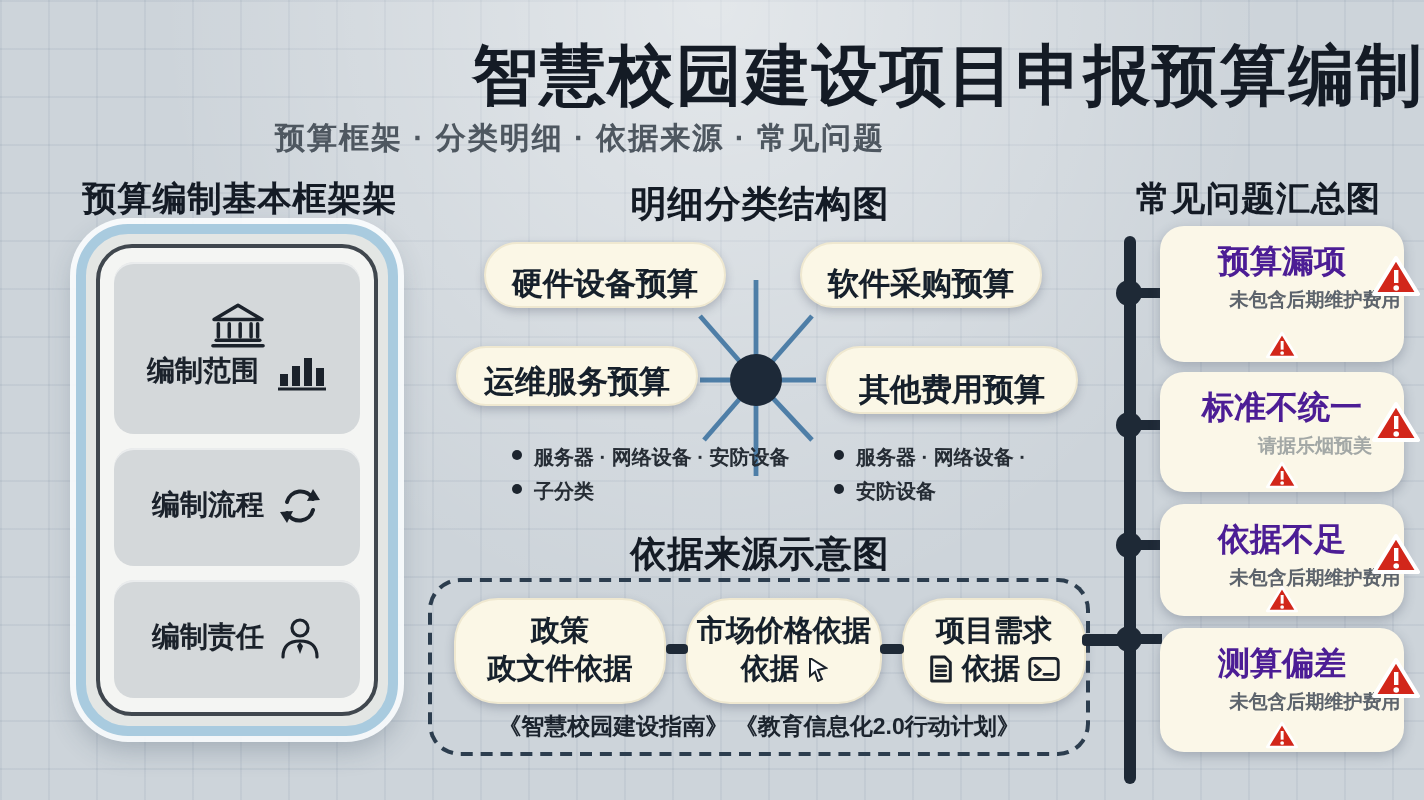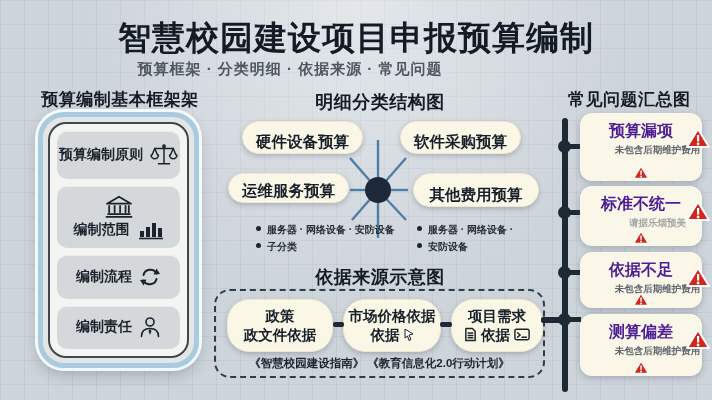--- a/index.html
+++ b/index.html
@@ -13,21 +13,21 @@
       linear-gradient(90deg, rgba(110,130,150,0.10) 1px, transparent 1px);
     background-size:24px 24px;
   }
   .stage::before{
     content:""; position:absolute; inset:0;
     background:radial-gradient(ellipse at 50% 0%, rgba(255,255,255,0.45), rgba(255,255,255,0) 55%);
     pointer-events:none;
   }
   
   .page-title{
-    position:absolute; left:0; top:16px; width:712px; text-align:center;
+    position:absolute; left:0; top:16px; width:712px; text-align:right;
     font-size:33px; font-weight:900; color:#141b25; letter-spacing:1px;
   }
   .page-subtitle{
     position:absolute; left:0; top:60px; width:580px; text-align:center;
     font-size:15px; font-weight:600; color:#4e5760; letter-spacing:1px;
   }
   .section-header{
     position:absolute; font-size:17px; font-weight:900; color:#141b25; letter-spacing:0.5px;
   }
   
@@ -111,35 +111,20 @@
 
 <div class="stage">
 
   <div class="page-title">智慧校园建设项目申报预算编制</div>
   <div class="page-subtitle">预算框架 · 分类明细 · 依据来源 · 常见问题</div>
 
   <div class="section-header lp-header">预算编制基本框架架</div>
   <div class="frame-outer">
     <div class="frame-inner">
 
-      <div class="frame-item fi-1">
-        <span>预算编制原则</span>
-        <svg class="ic" width="28" height="24" viewBox="0 0 30 26">
-          <line x1="15" y1="4" x2="15" y2="21"></line>
-            <line x1="9" y1="22.5" x2="21" y2="22.5"></line>
-          <line x1="5" y1="6" x2="25" y2="6"></line>
-            <circle cx="15" cy="3.5" r="1.3"></circle>
-          <line x1="5" y1="6" x2="2" y2="13"></line>
-            <line x1="5" y1="6" x2="8" y2="13"></line>
-          <path d="M1 13 A4 4 0 0 0 9 13"></path>
-          <line x1="25" y1="6" x2="22" y2="13"></line>
-            <line x1="25" y1="6" x2="28" y2="13"></line>
-          <path d="M21 13 A4 4 0 0 0 29 13"></path>
-        </svg>
-      </div>
 
       <div class="frame-item fi-2">
         <svg class="ic" width="30" height="24" viewBox="0 0 26 22">
           <polygon points="2,8 13,1.5 24,8"></polygon>
             <line x1="4" y1="10" x2="4" y2="16"></line>
           <line x1="9" y1="10" x2="9" y2="16"></line>
             <line x1="14" y1="10" x2="14" y2="16"></line>
           <line x1="19" y1="10" x2="19" y2="16"></line>
             <line x1="22" y1="10" x2="22" y2="16"></line>
           <line x1="3" y1="17.5" x2="23" y2="17.5"></line>

